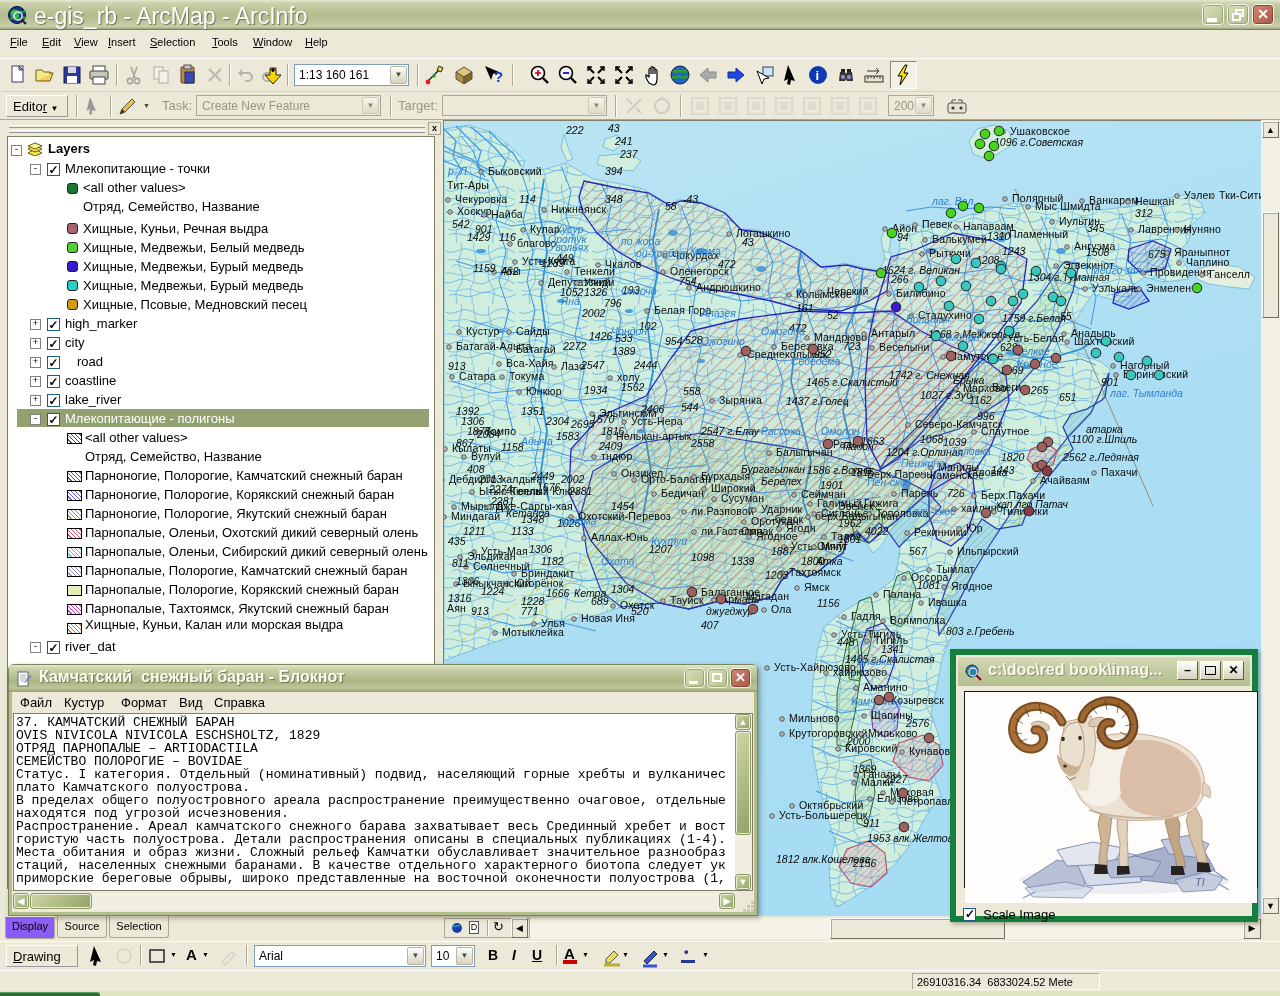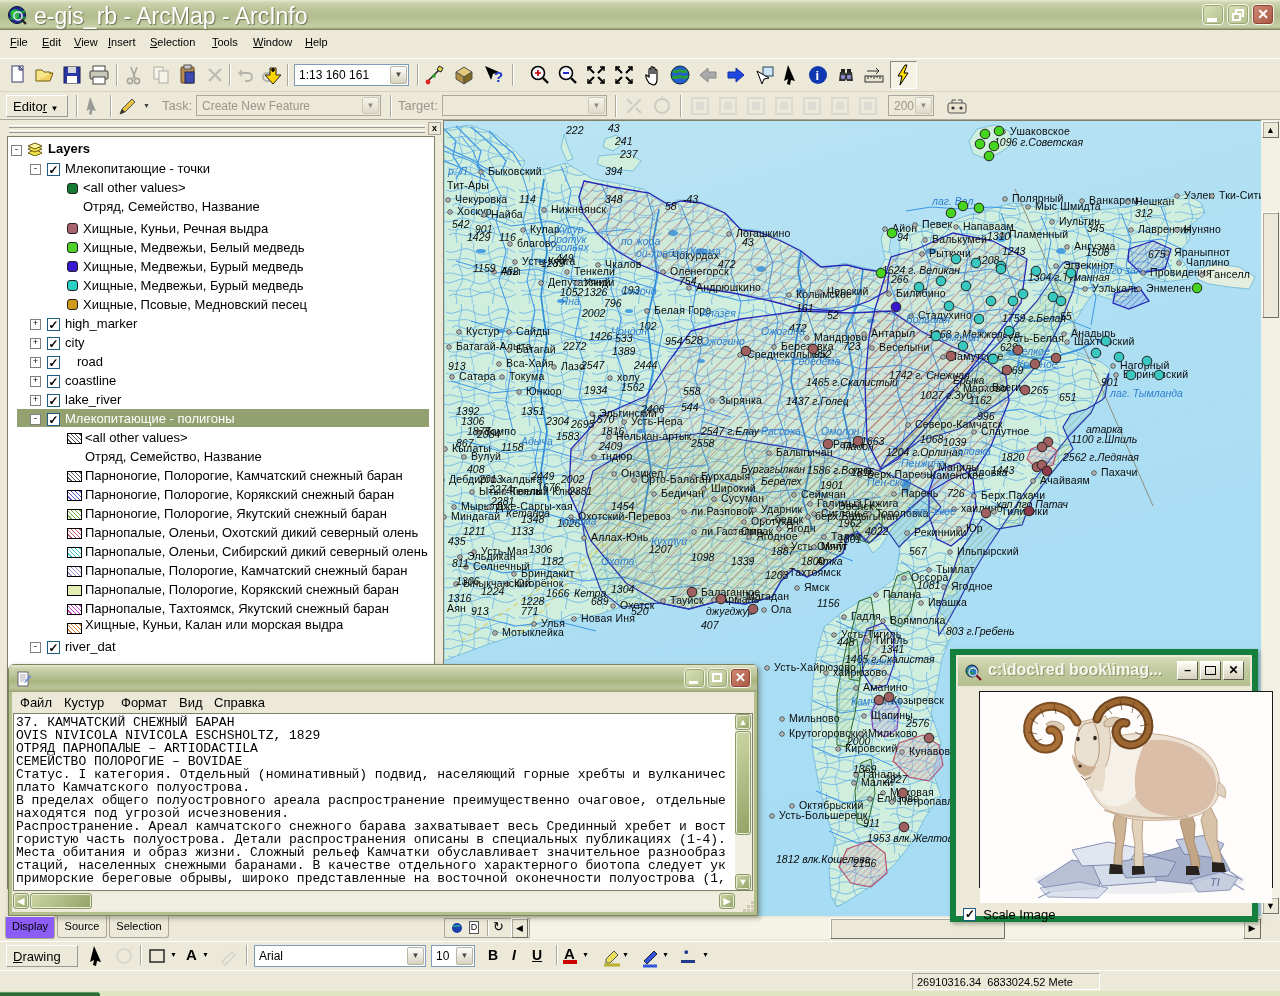--- a/index.html
+++ b/index.html
@@ -46,21 +46,21 @@
 .npmenu{position:absolute;left:4px;top:27px;right:4px;height:21px;background:#ece9d8;font-size:13px}
 .npmenu span{position:absolute;top:3px}
 .nptext{position:absolute;left:4px;top:48px;right:4px;bottom:24px;background:#fff;border:1px solid #808069;font-family:"Liberation Mono",monospace;font-size:13px;line-height:13px;white-space:pre;overflow:hidden;color:#000;padding:2px 0 0 2px}
 .npvsb{position:absolute;right:5px;top:49px;width:17px;bottom:25px;background:#f0efe2}
 .xpb{position:absolute;background:linear-gradient(135deg,#cdd6a4,#93a266);border:1px solid #8a9865;border-radius:3px;color:#fff;font-weight:bold;text-align:center;box-shadow:inset 0 0 0 1px #e8eeda}
 .nphsb{position:absolute;left:4px;bottom:5px;height:17px;right:22px;background:#f0efe2}
 .imgwin{position:absolute;left:950px;top:649px;width:308px;height:273px;background:#ece9d8;border:6px solid #15803d;box-shadow:2px 2px 4px rgba(60,60,40,.4)}
 .imgtitle{position:absolute;left:2px;top:2px;right:2px;height:29px;background:linear-gradient(to bottom,#d6dbb8,#c2caa0 45%,#b4bf8e)}
 .imgtitle .t{position:absolute;left:30px;top:4px;color:#f6f8ee;font-weight:bold;font-size:16px;text-shadow:1px 1px 0 #8a9468}
 .cbtn{position:absolute;top:4px;width:21px;height:19px;background:linear-gradient(#fdfdf8,#d5d1bc);border:1px solid #fff;border-right-color:#5c5a4c;border-bottom-color:#5c5a4c;text-align:center;font-weight:bold;font-size:12px;line-height:17px}
-.imgarea{position:absolute;left:23px;top:36px;width:294px;height:197px;background:#fffdfd;border:1px solid #1a1a1a}
+.imgarea{position:absolute;left:8px;top:36px;width:294px;height:197px;background:#fffdfd;border:1px solid #1a1a1a}
 .scrow{position:absolute;left:7px;top:252px;font-size:13px}
 svg text{font-family:"Liberation Sans",sans-serif}
 </style></head>
 <body>
 <div class="tb titlebar">
     <div class="tbicon"><svg width="22" height="22" viewBox="0 0 22 22">
         <circle cx="10" cy="10" r="8.5" fill="#1b2f8a" stroke="#0a1030"></circle>
         <path d="M4 7c3 2 5-1 9 0 2 .5 4 0 5-1M3 13c4 2 6-2 9 0 2 1 5 0 6-1" stroke="#19913f" stroke-width="2.6" fill="none"></path>
         <circle cx="8" cy="9" r="4.5" fill="#35e03a" opacity="0.75"></circle>
         <path d="M13 13l6 6" stroke="#222" stroke-width="2.2"></path>
@@ -1387,20 +1387,21 @@
   </div>
 <div class="taskstrip"></div>
 <div class="taskgreen"></div>
 <div class="npwin">
   <div class="nptitle">
       <svg width="16" height="16" viewBox="0 0 16 16" style="position:absolute;left:7px;top:6px">
         <rect x="2" y="1" width="10" height="14" fill="#fff" stroke="#667"></rect>
         <path d="M4 4h6M4 6h6M4 8h6M4 10h4" stroke="#99a" stroke-width=".8"></path>
         <path d="M9 10l5-6 1.5 1.5L10 11l-2 1z" fill="#68c"></path>
       </svg>
+    <div style="position:absolute;left:30px;top:3px;color:#fdfdf4;font-weight:bold;font-size:16px;text-shadow:1px 1px 1px #6a7350">Камчатский&nbsp;&nbsp;снежный баран - Блокнот</div>
     <div class="wbtn mn" style="right:52px;top:3px;width:21px;height:20px">
         <span style="position:absolute;left:4px;top:12px;width:9px;height:3px;background:#fff"></span>
       </div>
     <div class="wbtn mn" style="right:29px;top:3px;width:21px;height:20px">
         <span style="position:absolute;left:4px;top:4px;width:10px;height:9px;border:2px solid #fff"></span>
       </div>
     <div class="wbtn cl" style="right:6px;top:3px;width:21px;height:20px;font-size:13px;line-height:18px">✕</div>
   </div>
   <div class="npmenu">
       <span style="left:7px">Файл</span>

